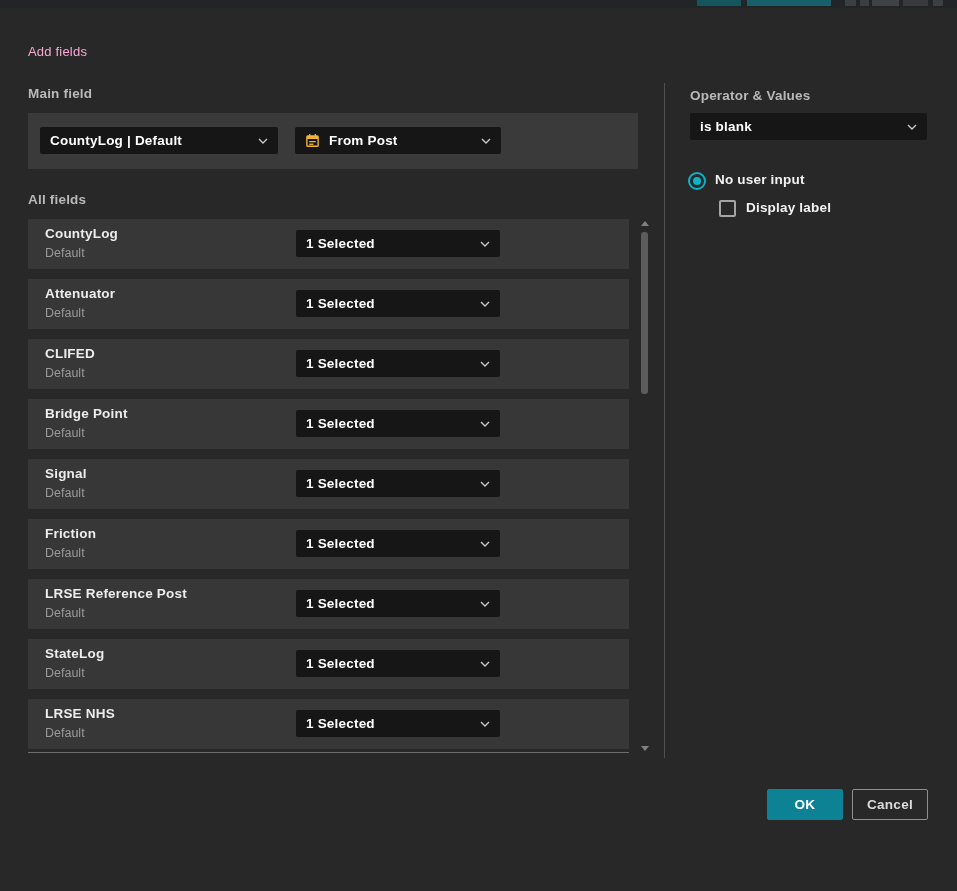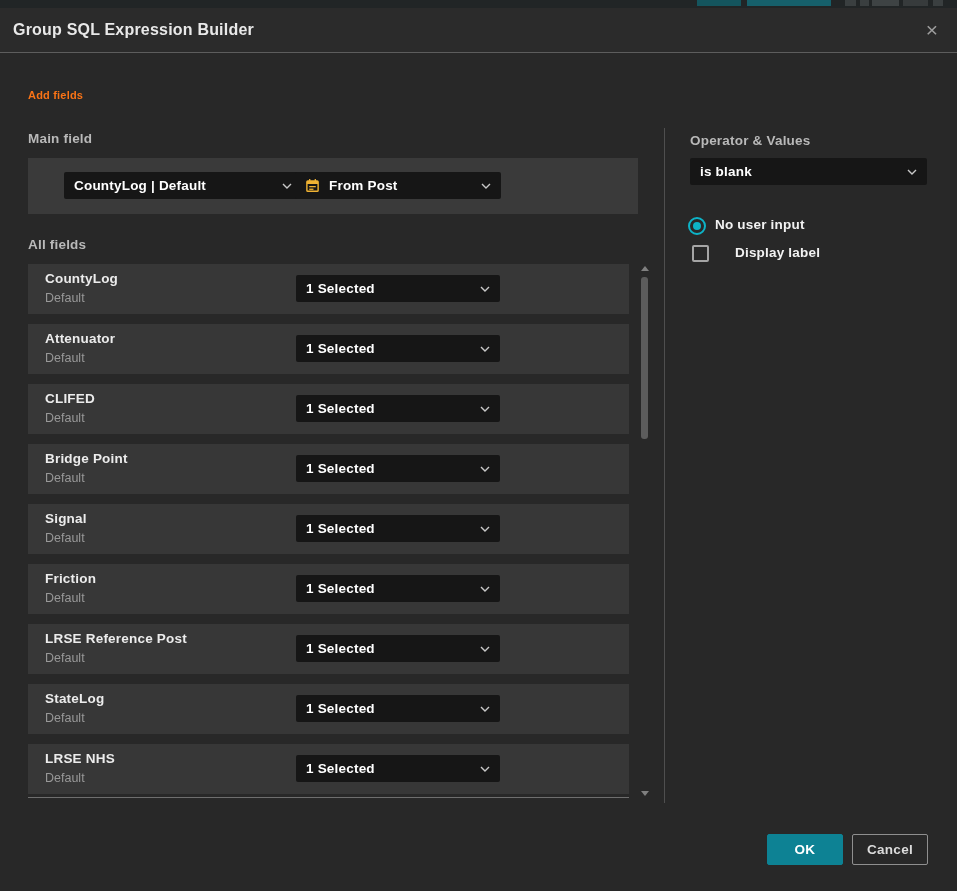--- a/index.html
+++ b/index.html
@@ -20,36 +20,36 @@
     border-bottom:1px solid #5d5d5d;display:flex;align-items:center;
   }
   .dialog-title{margin-left:13px;font-size:16px;font-weight:700;color:#e9e9e9;letter-spacing:.2px;}
   .close-btn{
     position:absolute;right:10px;top:8px;width:30px;height:28px;border:none;background:transparent;
     color:#9e9e9e;font-size:21px;line-height:28px;text-align:center;cursor:pointer;font-family:inherit;padding:0;
   }
 
   .dialog-body{position:relative;width:957px;height:838px;}
 
-  .section-heading{position:absolute;left:28px;font-size:11px;font-weight:700;color:#f97316;letter-spacing:.2px;}
+  .section-heading{position:absolute;left:28px;font-size:13px;font-weight:400;color:#f9a8d4;letter-spacing:.2px;}
   .section-label{position:absolute;font-size:13.5px;font-weight:600;color:#b9b9b9;letter-spacing:.2px;}
 
   
   .dd{
     background:#161616;border:none;border-radius:2px;height:27px;
     display:flex;align-items:center;box-sizing:border-box;padding:0 10px;
     color:#fff;font-size:13.5px;font-weight:600;cursor:pointer;letter-spacing:.2px;
   }
   .dd .dd-label{flex:1;white-space:nowrap;overflow:hidden;text-overflow:ellipsis;text-align:left;}
   .dd .chev{flex:none;margin-left:8px;display:flex;align-items:center;}
 
   
   .main-panel{position:absolute;left:28px;top:105px;width:610px;height:56px;background:#3a3a3a;}
   .main-panel .dd{position:absolute;top:14px;}
-  .dd-layer{left:12px;width:238px;margin-left:24px;}
+  .dd-layer{left:12px;width:238px;}
   .dd-field{left:267px;width:206px;}
   .cal-icon{flex:none;margin-right:9px;display:flex;align-items:center;}
 
   
   .list-viewport{
     position:absolute;left:28px;top:211px;width:601px;height:534px;
     border-bottom:1px solid #6e6e6e;box-sizing:border-box;overflow:hidden;
   }
   .field-row{
     position:relative;width:660px;height:50px;background:#373737;margin-bottom:10px;
@@ -72,21 +72,21 @@
   .op-label{left:690px;top:80px;}
   .dd-operator{position:absolute;left:690px;top:105px;width:237px;}
   .choice-row{position:absolute;display:flex;cursor:pointer;}
   .radio-row{left:688px;top:164px;height:20px;}
   .radio{
     width:14px;height:14px;border-radius:50%;border:2px solid #0db3c7;
     display:flex;align-items:center;justify-content:center;flex:none;
   }
   .radio::after{content:'';width:8px;height:8px;border-radius:50%;background:#0db3c7;}
   .choice-text{margin-left:9px;font-size:13.5px;font-weight:600;color:#f2f2f2;letter-spacing:.2px;}
-  .check-row{left:692px;top:192px;height:18px;gap:16px;}
+  .check-row{left:719px;top:192px;height:18px;}
   .checkbox{width:13px;height:13px;border:2px solid #a5a5a5;border-radius:2px;background:transparent;flex:none;}
   .check-row .choice-text{margin-left:10px;}
 
   
   .btn{position:absolute;top:781px;width:76px;height:31px;border-radius:2px;font-family:inherit;
        font-size:13.5px;font-weight:600;cursor:pointer;letter-spacing:.3px;box-sizing:border-box;}
   .btn-ok{left:767px;background:#0d8294;border:1px solid #0d8294;color:#fff;}
   .btn-cancel{left:852px;background:transparent;border:1px solid #8f8f8f;color:#dcdcdc;}
 </style>
 </head>
@@ -97,26 +97,20 @@
   <div class="frag" style="left:747px;width:84px;background:#16606b;"></div>
   <div class="frag" style="left:845px;width:11px;background:#3a3f40;"></div>
   <div class="frag" style="left:860px;width:9px;background:#3a3f40;"></div>
   <div class="frag" style="left:872px;width:27px;background:#3e4344;"></div>
   <div class="frag" style="left:903px;width:25px;background:#373b3c;"></div>
   <div class="frag" style="left:933px;width:10px;background:#3a3f40;"></div>
 </div>
 
 <div class="dialog">
 
-  <div class="dialog-header">
-    <span class="dialog-title">Group SQL Expression Builder</span>
-    <button class="close-btn">
-      <span>×</span>
-    </button>
-  </div>
 
   <div class="dialog-body">
 
     <div class="section-heading" style="top:36px;">Add fields</div>
     <div class="section-label" style="left:28px;top:78px;">Main field</div>
 
     <div class="main-panel">
       <div class="dd dd-layer">
         <span class="dd-label">CountyLog | Default</span>
         <span class="chev">

